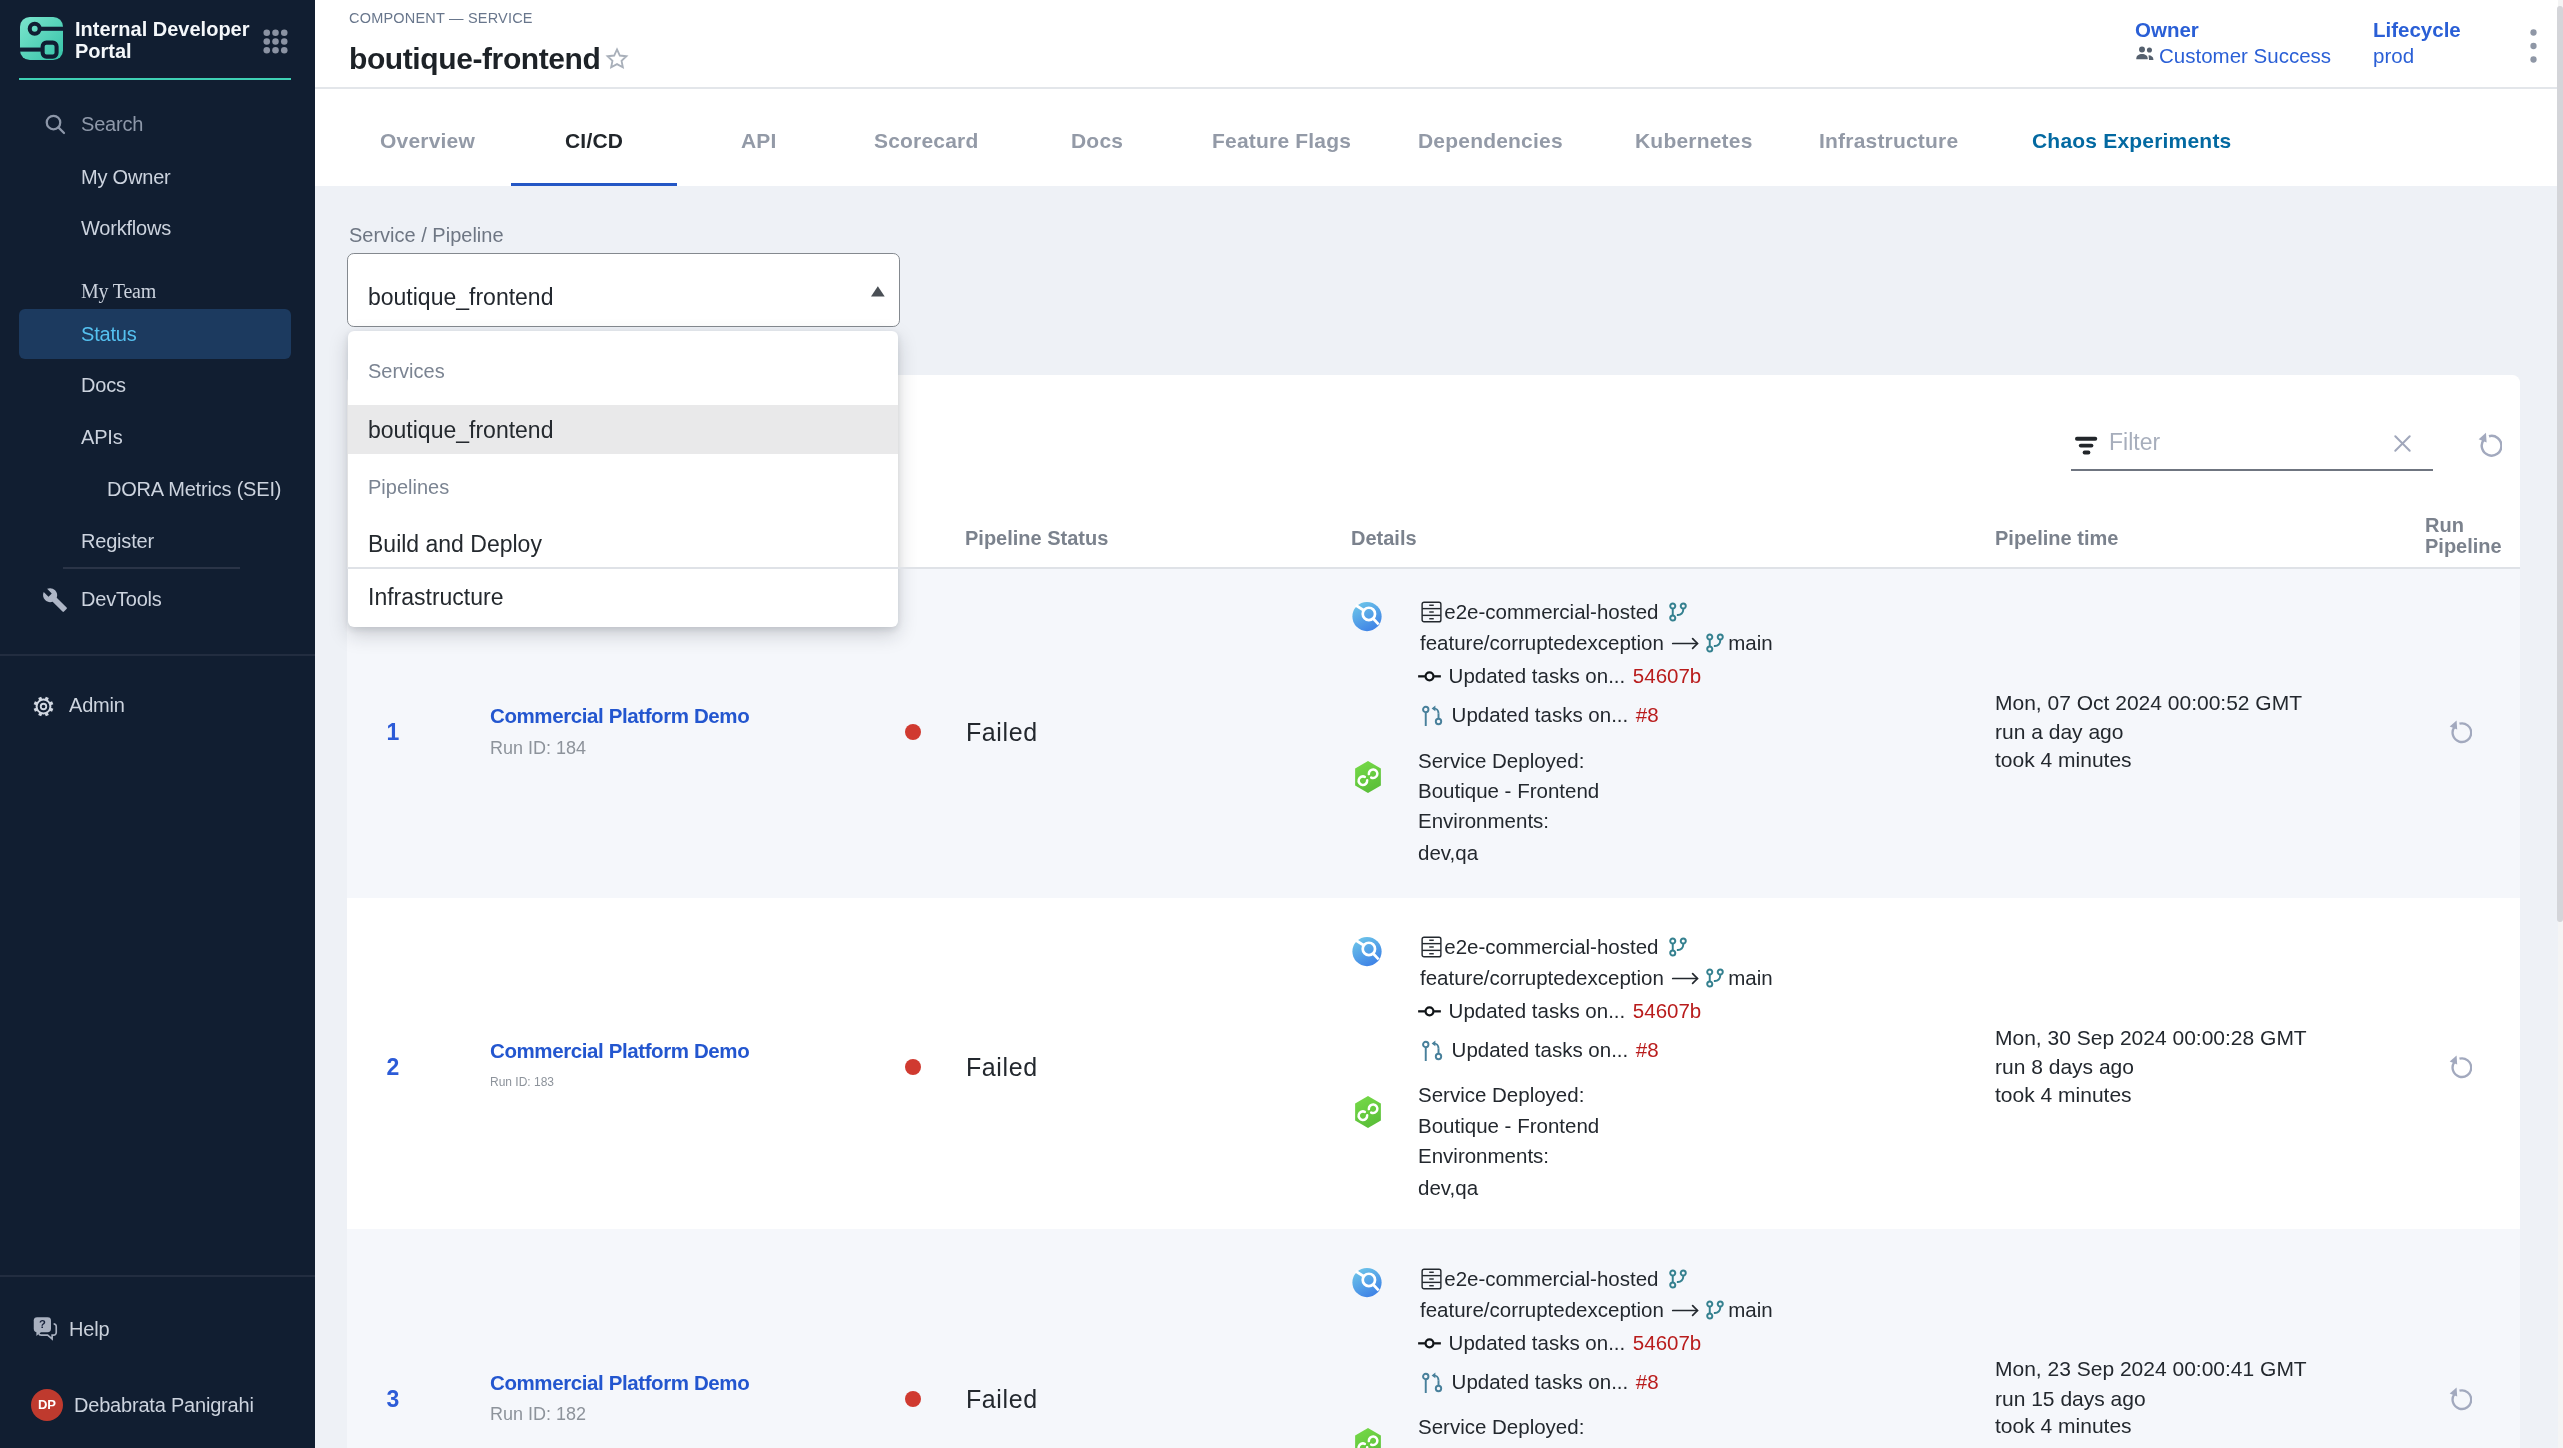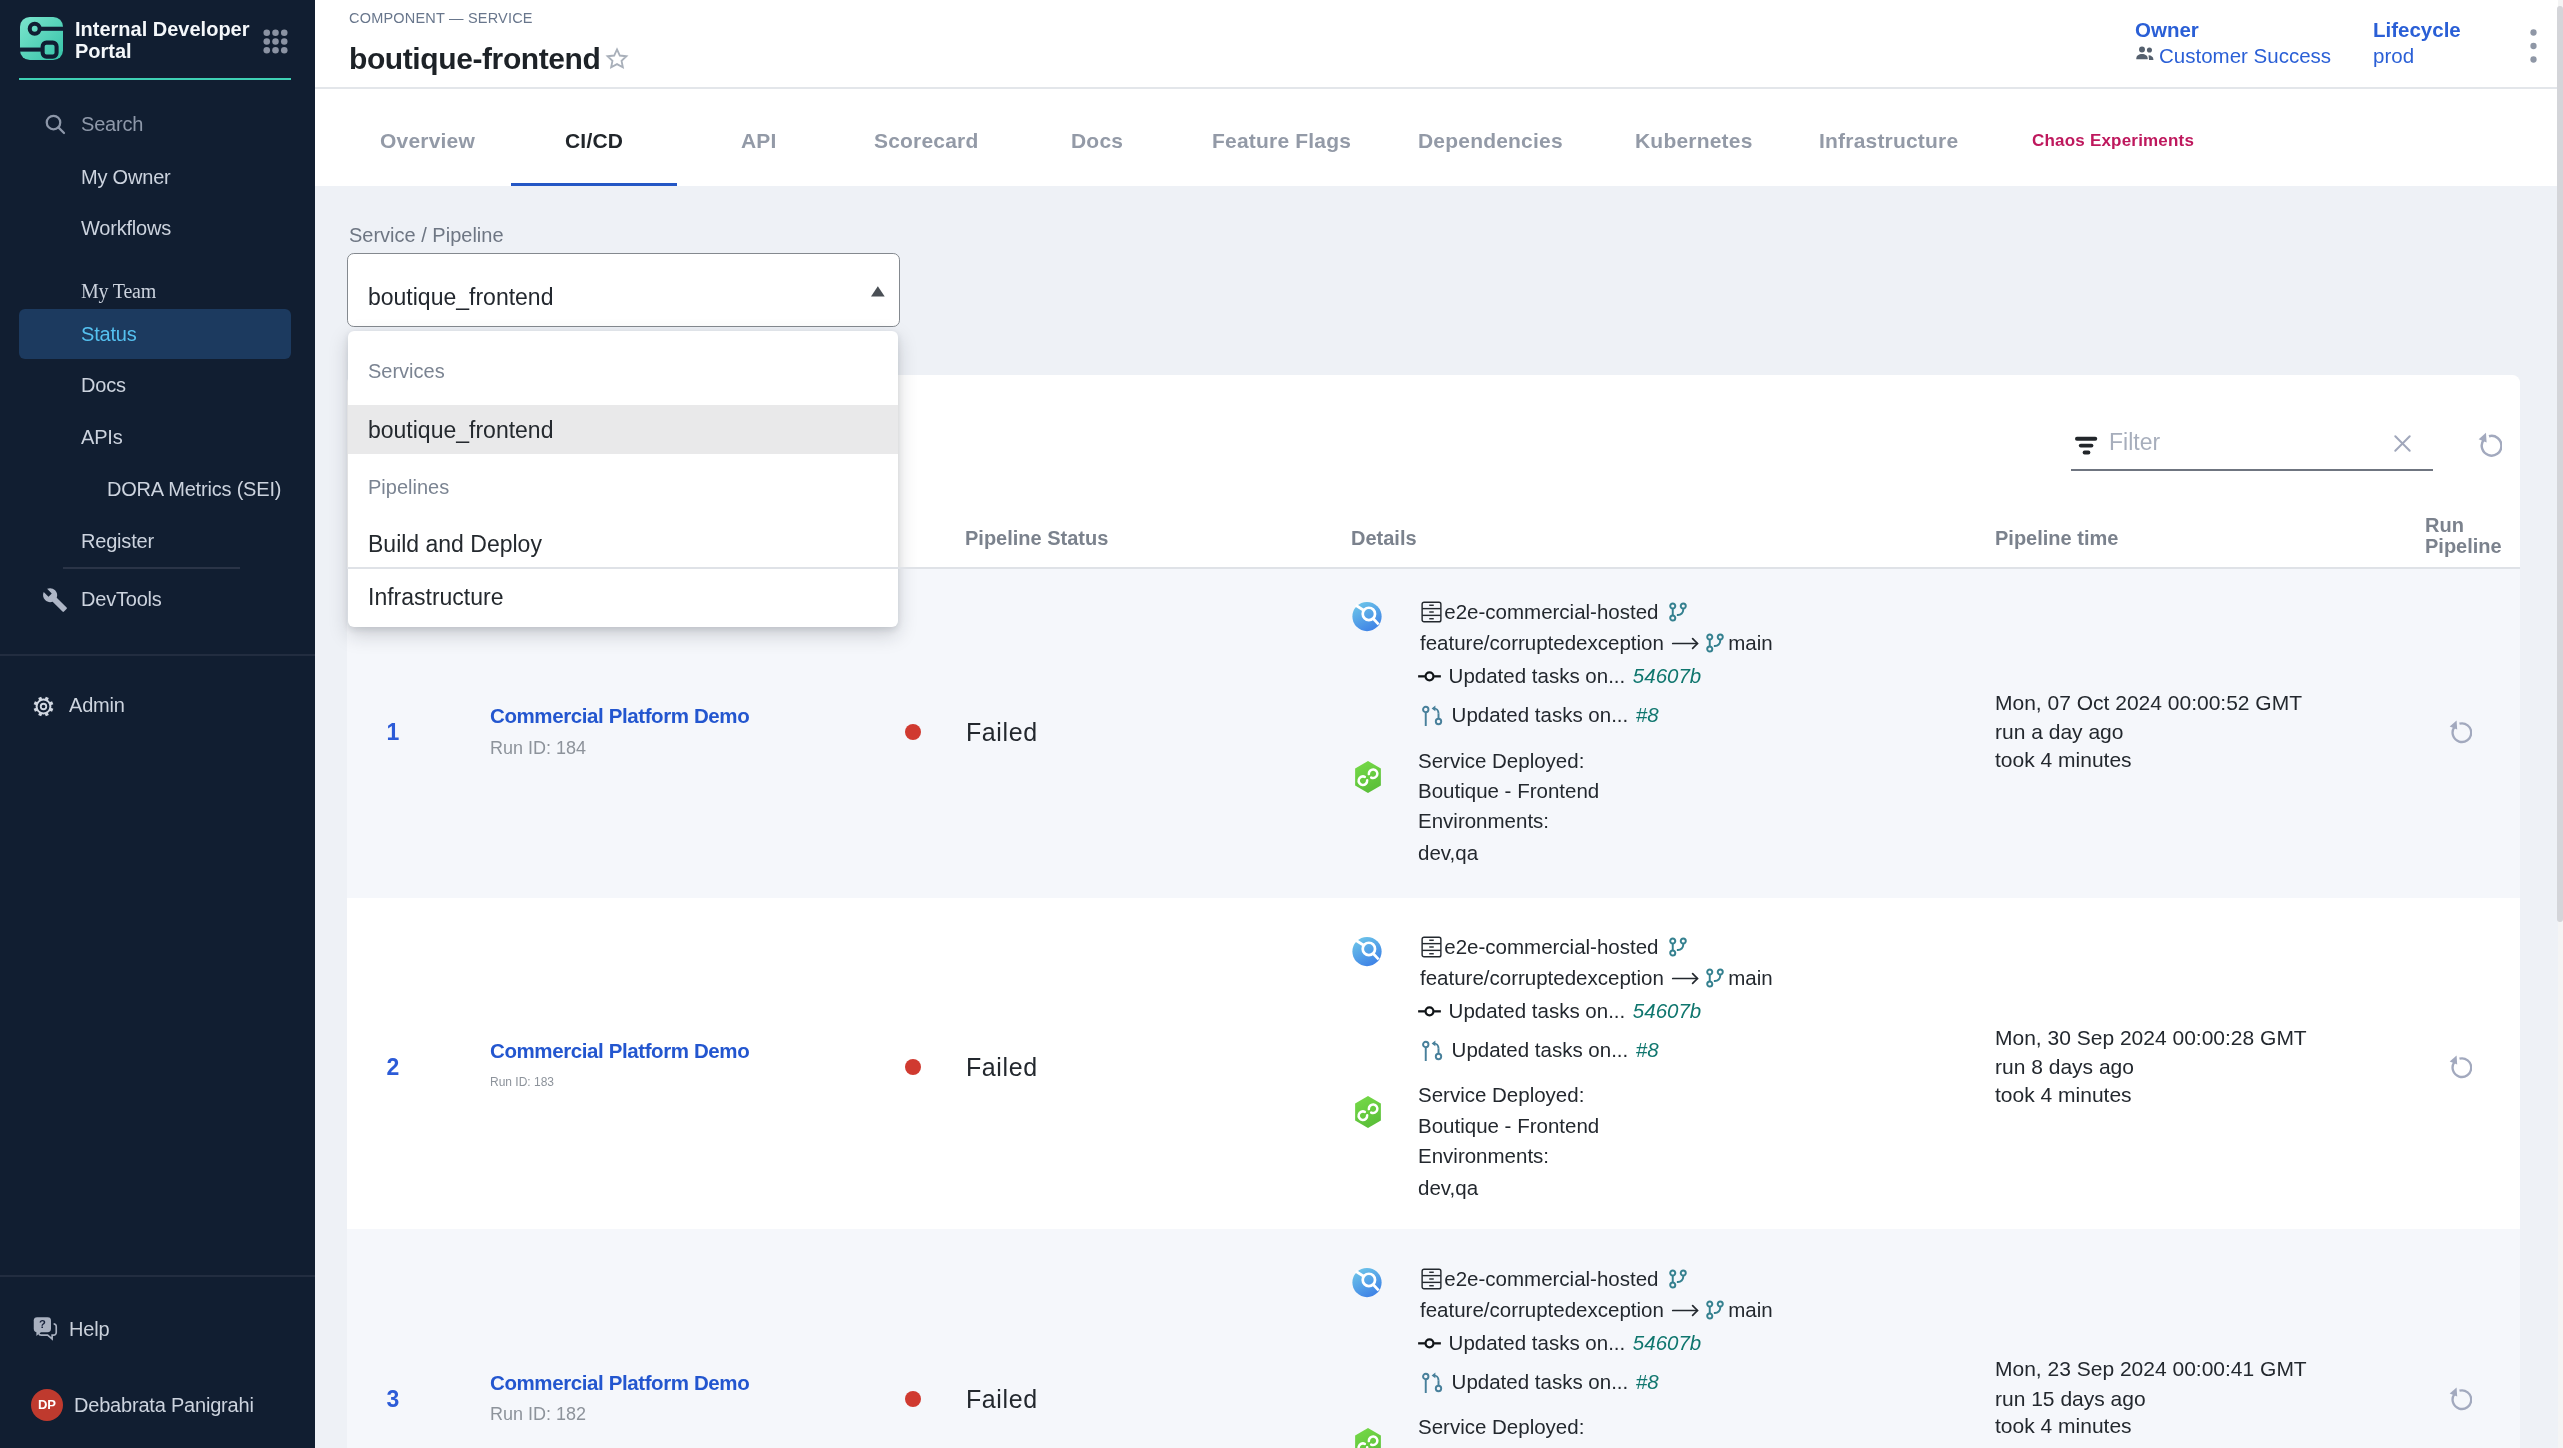--- a/index.html
+++ b/index.html
@@ -10,21 +10,21 @@
   #sidebar { position:absolute; left:0; top:0; width:315px; height:1449px; background:#111e31; }
   .sbitem { position:absolute; left:81px; font-size:20px; letter-spacing:-0.2px; color:#ccd3de; white-space:nowrap; transform:translateY(-50%); }
   
   #header { position:absolute; left:315px; top:0; width:2248px; height:186px; background:#fff;border-radius:19px; }
   
   #content { position:absolute; left:315px; top:186px; width:2248px; height:1263px; background:#eef1f6; }
   #card { position:absolute; left:32px; top:189px; width:2173px; height:1074px; background:#fff; border-radius:7.6px 7.6px 0 0; }
   .hdrlabel { position:absolute; font-size:20px; font-weight:bold; color:#7b828d; white-space:nowrap; transform:translateY(-50%); }
   .dtext { font-size:20.5px; color:#23282e; white-space:nowrap; transform:translateY(-50%); position:absolute; }
   .timetext { font-size:21px; color:#23282e; white-space:nowrap; transform:translateY(-50%); position:absolute; }
-  .bluelink { color:#0f766e;font-style:italic; }
+  .bluelink { color:#b91c1c; }
 </style>
 </head>
 <body>
 <div id="page">
 
   <div id="sidebar">
     <svg class="abs" style="left:20px;top:16.7px" width="43" height="43" viewBox="0 0 57 57">
       <defs>
           <linearGradient id="lg" x1="0" y1="0" x2="1" y2="1">
         <stop offset="0" stop-color="#7ce5cd"></stop>
@@ -126,21 +126,21 @@
     <div class="abs" style="left:0;top:87px;width:2248px;height:1.5px;background:#e3e6ea;"></div>
     <div class="abs" style="left:65px;top:141px;font-size:21px;font-weight:600;letter-spacing:0.2px;color:#939aa7;transform:translateY(-50%);">Overview</div>
     <div class="abs" style="left:250px;top:141px;font-size:21px;font-weight:bold;letter-spacing:0.2px;color:#21262b;transform:translateY(-50%);">CI/CD</div>
     <div class="abs" style="left:426px;top:141px;font-size:21px;font-weight:600;letter-spacing:0.2px;color:#939aa7;transform:translateY(-50%);">API</div>
     <div class="abs" style="left:559px;top:141px;font-size:21px;font-weight:600;letter-spacing:0.2px;color:#939aa7;transform:translateY(-50%);">Scorecard</div>
     <div class="abs" style="left:756px;top:141px;font-size:21px;font-weight:600;letter-spacing:0.2px;color:#939aa7;transform:translateY(-50%);">Docs</div>
     <div class="abs" style="left:897px;top:141px;font-size:21px;font-weight:600;letter-spacing:0.2px;color:#939aa7;transform:translateY(-50%);">Feature Flags</div>
     <div class="abs" style="left:1103px;top:141px;font-size:21px;font-weight:600;letter-spacing:0.2px;color:#939aa7;transform:translateY(-50%);">Dependencies</div>
     <div class="abs" style="left:1320px;top:141px;font-size:21px;font-weight:600;letter-spacing:0.2px;color:#939aa7;transform:translateY(-50%);">Kubernetes</div>
     <div class="abs" style="left:1504px;top:141px;font-size:21px;font-weight:600;letter-spacing:0.2px;color:#939aa7;transform:translateY(-50%);">Infrastructure</div>
-    <div class="abs" style="left:1717px;top:141px;font-size:17px;font-weight:600;letter-spacing:0.2px;color:#be185d;transform:translateY(-50%);">Chaos Experiments</div>
+    <div class="abs" style="left:1717px;top:141px;font-size:21px;font-weight:600;letter-spacing:0.2px;color:#0369a1;transform:translateY(-50%);">Chaos Experiments</div>
     <div class="abs" style="left:196px;top:183px;width:166px;height:3px;background:#2457c5;"></div>
   </div>
 
   <div id="content">
     <div id="card"></div>
 
     <div class="abs" style="left:32px;top:382px;width:2173px;height:330px;background:#f5f7fb;"></div>
     <div class="abs" style="left:32px;top:1043px;width:2173px;height:221px;background:#f5f7fb;"></div>
 
     <div class="abs" style="left:34px;top:49px;transform:translateY(-50%);font-size:20px;color:#6e7683;">Service / Pipeline</div>

